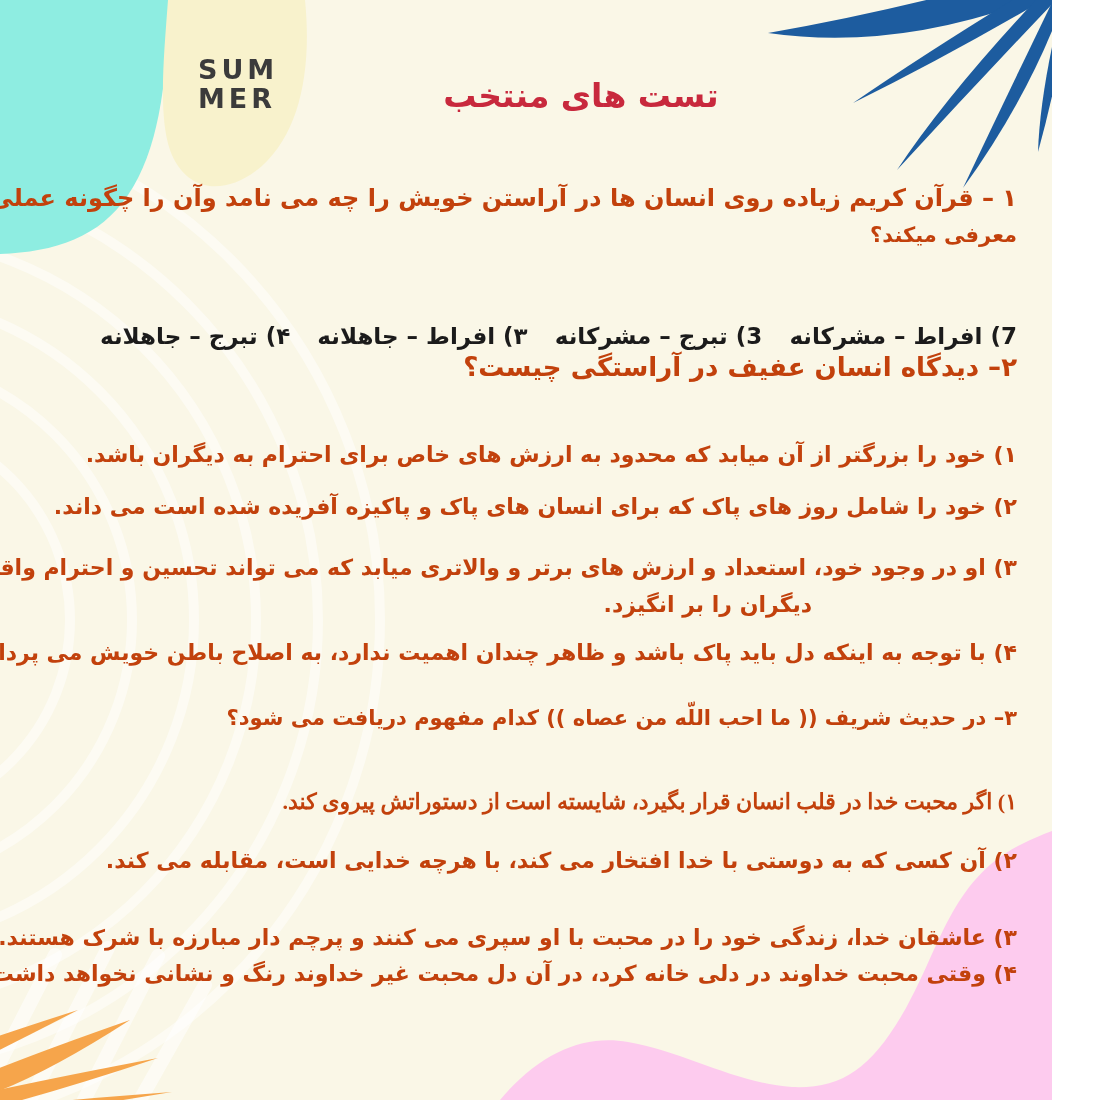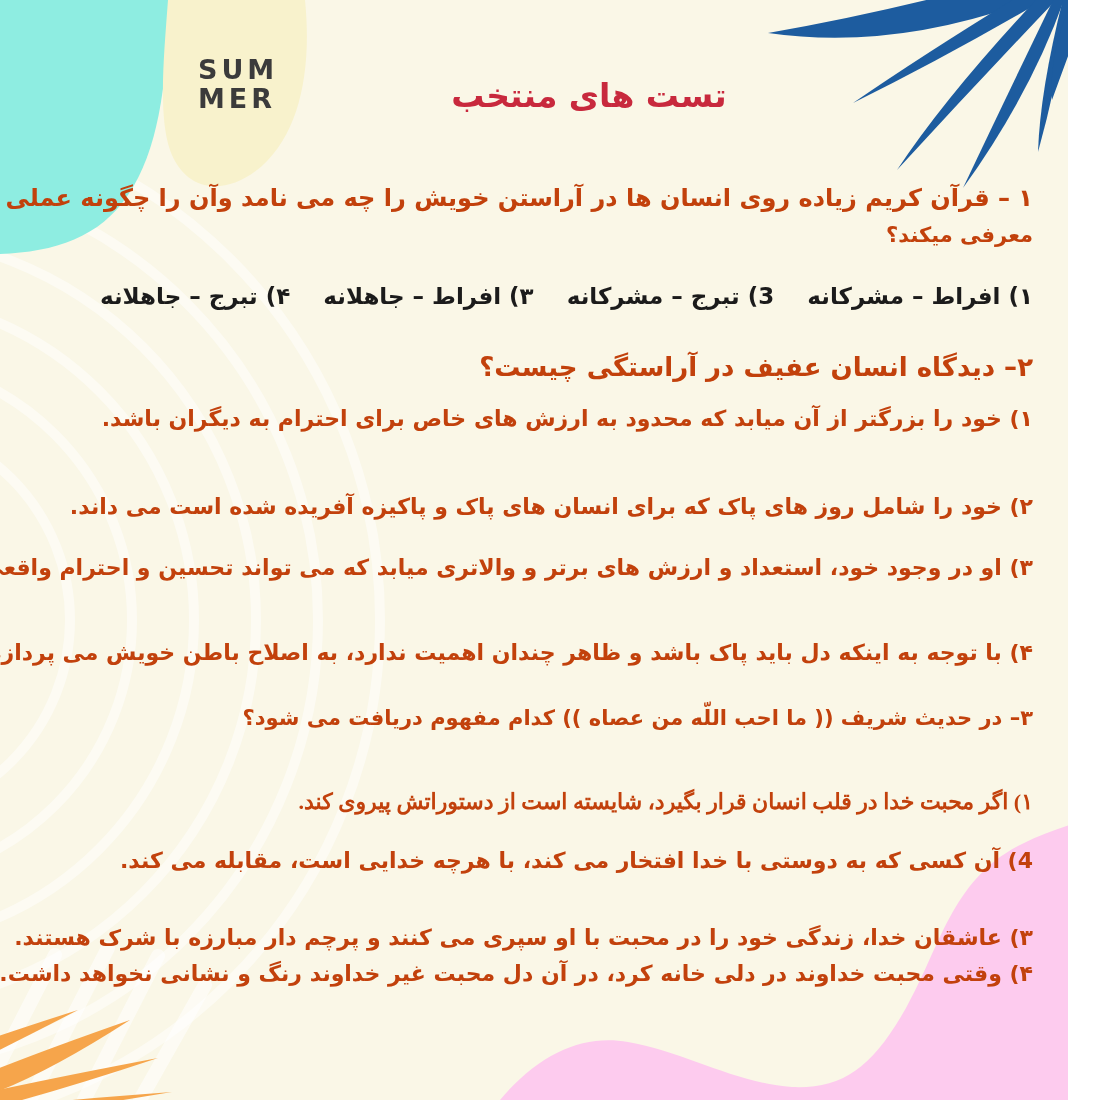--- a/index.html
+++ b/index.html
@@ -2,21 +2,20 @@
 <html lang="fa"><head>
 <meta charset="utf-8">
 <style>
   html,body{margin:0;padding:0;}
   .canvas{
     position:relative;
     width:1052px;height:1100px;
     background:#FAF7E7;
     overflow:hidden;
     font-family:"DejaVu Sans", sans-serif;
-    padding-left:16px;
   }
   .deco{position:absolute;top:0;left:0;width:1100px;height:1100px;pointer-events:none;}
   .logo{
     position:absolute;top:55px;left:198px;
     font-weight:bold;font-size:27px;line-height:1.08;
     letter-spacing:4px;color:#3B3B3B;
   }
   .title{
     position:absolute;top:76px;left:0;right:0;
     padding-left:110px;
@@ -29,21 +28,21 @@
     color:#c2410c;font-weight:bold;white-space:nowrap;
   }
   .q{font-size:25px;}
   .opt{font-size:22px;}
   .optrow{
     position:absolute;left:100px;right:35px;top:283px;
     display:flex;flex-direction:row;justify-content:space-between;
     direction:rtl;
     font-size:23px;font-weight:bold;color:#1B1B1B;
   }
-  .optrow span{white-space:nowrap;}
+  .optrow span{white-space:nowrap;margin-top:40px;}
 </style>
 </head>
 <body>
 
 <div class="canvas">
 
   <svg class="deco" viewBox="0 0 1100 1100" xmlns="http://www.w3.org/2000/svg">
 
     <g stroke="#FFFFFF" stroke-opacity="0.5" stroke-width="10" fill="none">
       <circle cx="-130" cy="620" r="200"></circle>
@@ -89,31 +88,32 @@
   <div class="logo">
     <div>SUM</div>
     <div>MER</div>
   </div>
 
   <div class="title">تست های منتخب</div>
 
   <div class="t q" style="top:184px;font-size:24px;">۱ – قرآن کریم زیاده روی انسان ها در آراستن خویش را چه می نامد وآن را چگونه عملی</div>
   <div class="t q" style="top:223px;font-size:21px;">معرفی میکند؟</div>
   <div class="optrow">
-    <span>۱) افراط – مشرکانه</span>
+    <span>7) افراط – مشرکانه</span>
     <span>3) تبرج – مشرکانه</span>
     <span>۳) افراط – جاهلانه</span>
     <span>۴) تبرج – جاهلانه</span>
   </div>
 
   <div class="t q" style="top:352px;font-size:26px;">۲– دیدگاه انسان عفیف در آراستگی چیست؟</div>
-  <div class="t opt" style="top:406px;">۱) خود را بزرگتر از آن میابد که محدود به ارزش های خاص برای احترام به دیگران باشد.</div>
+  <div class="t opt" style="top:442px;">۱) خود را بزرگتر از آن میابد که محدود به ارزش های خاص برای احترام به دیگران باشد.</div>
   <div class="t opt" style="top:494px;">۲) خود را شامل روز های پاک که برای انسان های پاک و پاکیزه آفریده شده است می داند.</div>
   <div class="t opt" style="top:555px;">۳) او در وجود خود، استعداد و ارزش های برتر و والاتری میابد که می تواند تحسین و احترام واقعی</div>
+  <div class="t opt" style="top:592px;right:240px;">دیگران را بر انگیزد.</div>
   <div class="t opt" style="top:640px;">۴) با توجه به اینکه دل باید پاک باشد و ظاهر چندان اهمیت ندارد، به اصلاح باطن خویش می پردازد.</div>
 
   <div class="t q" style="top:706px;font-size:21px;">۳– در حدیث شریف (( ما احب اللّه من عصاه )) کدام مفهوم دریافت می شود؟</div>
   <div class="t opt" style="top:789px;font-family:Liberation Serif, serif;">۱) اگر محبت خدا در قلب انسان قرار بگیرد، شایسته است از دستوراتش پیروی کند.</div>
-  <div class="t opt" style="top:848px;">4) آن کسی که به دوستی با خدا افتخار می کند، با هرچه خدایی است، مقابله می کند.</div>
+  <div class="t opt" style="top:848px;">۲) آن کسی که به دوستی با خدا افتخار می کند، با هرچه خدایی است، مقابله می کند.</div>
   <div class="t opt" style="top:905px;margin-top:20px;">۳) عاشقان خدا، زندگی خود را در محبت با او سپری می کنند و پرچم دار مبارزه با شرک هستند.</div>
   <div class="t opt" style="top:961px;">۴) وقتی محبت خداوند در دلی خانه کرد، در آن دل محبت غیر خداوند رنگ و نشانی نخواهد داشت.</div>
 
 </div>
 
 </body></html>

